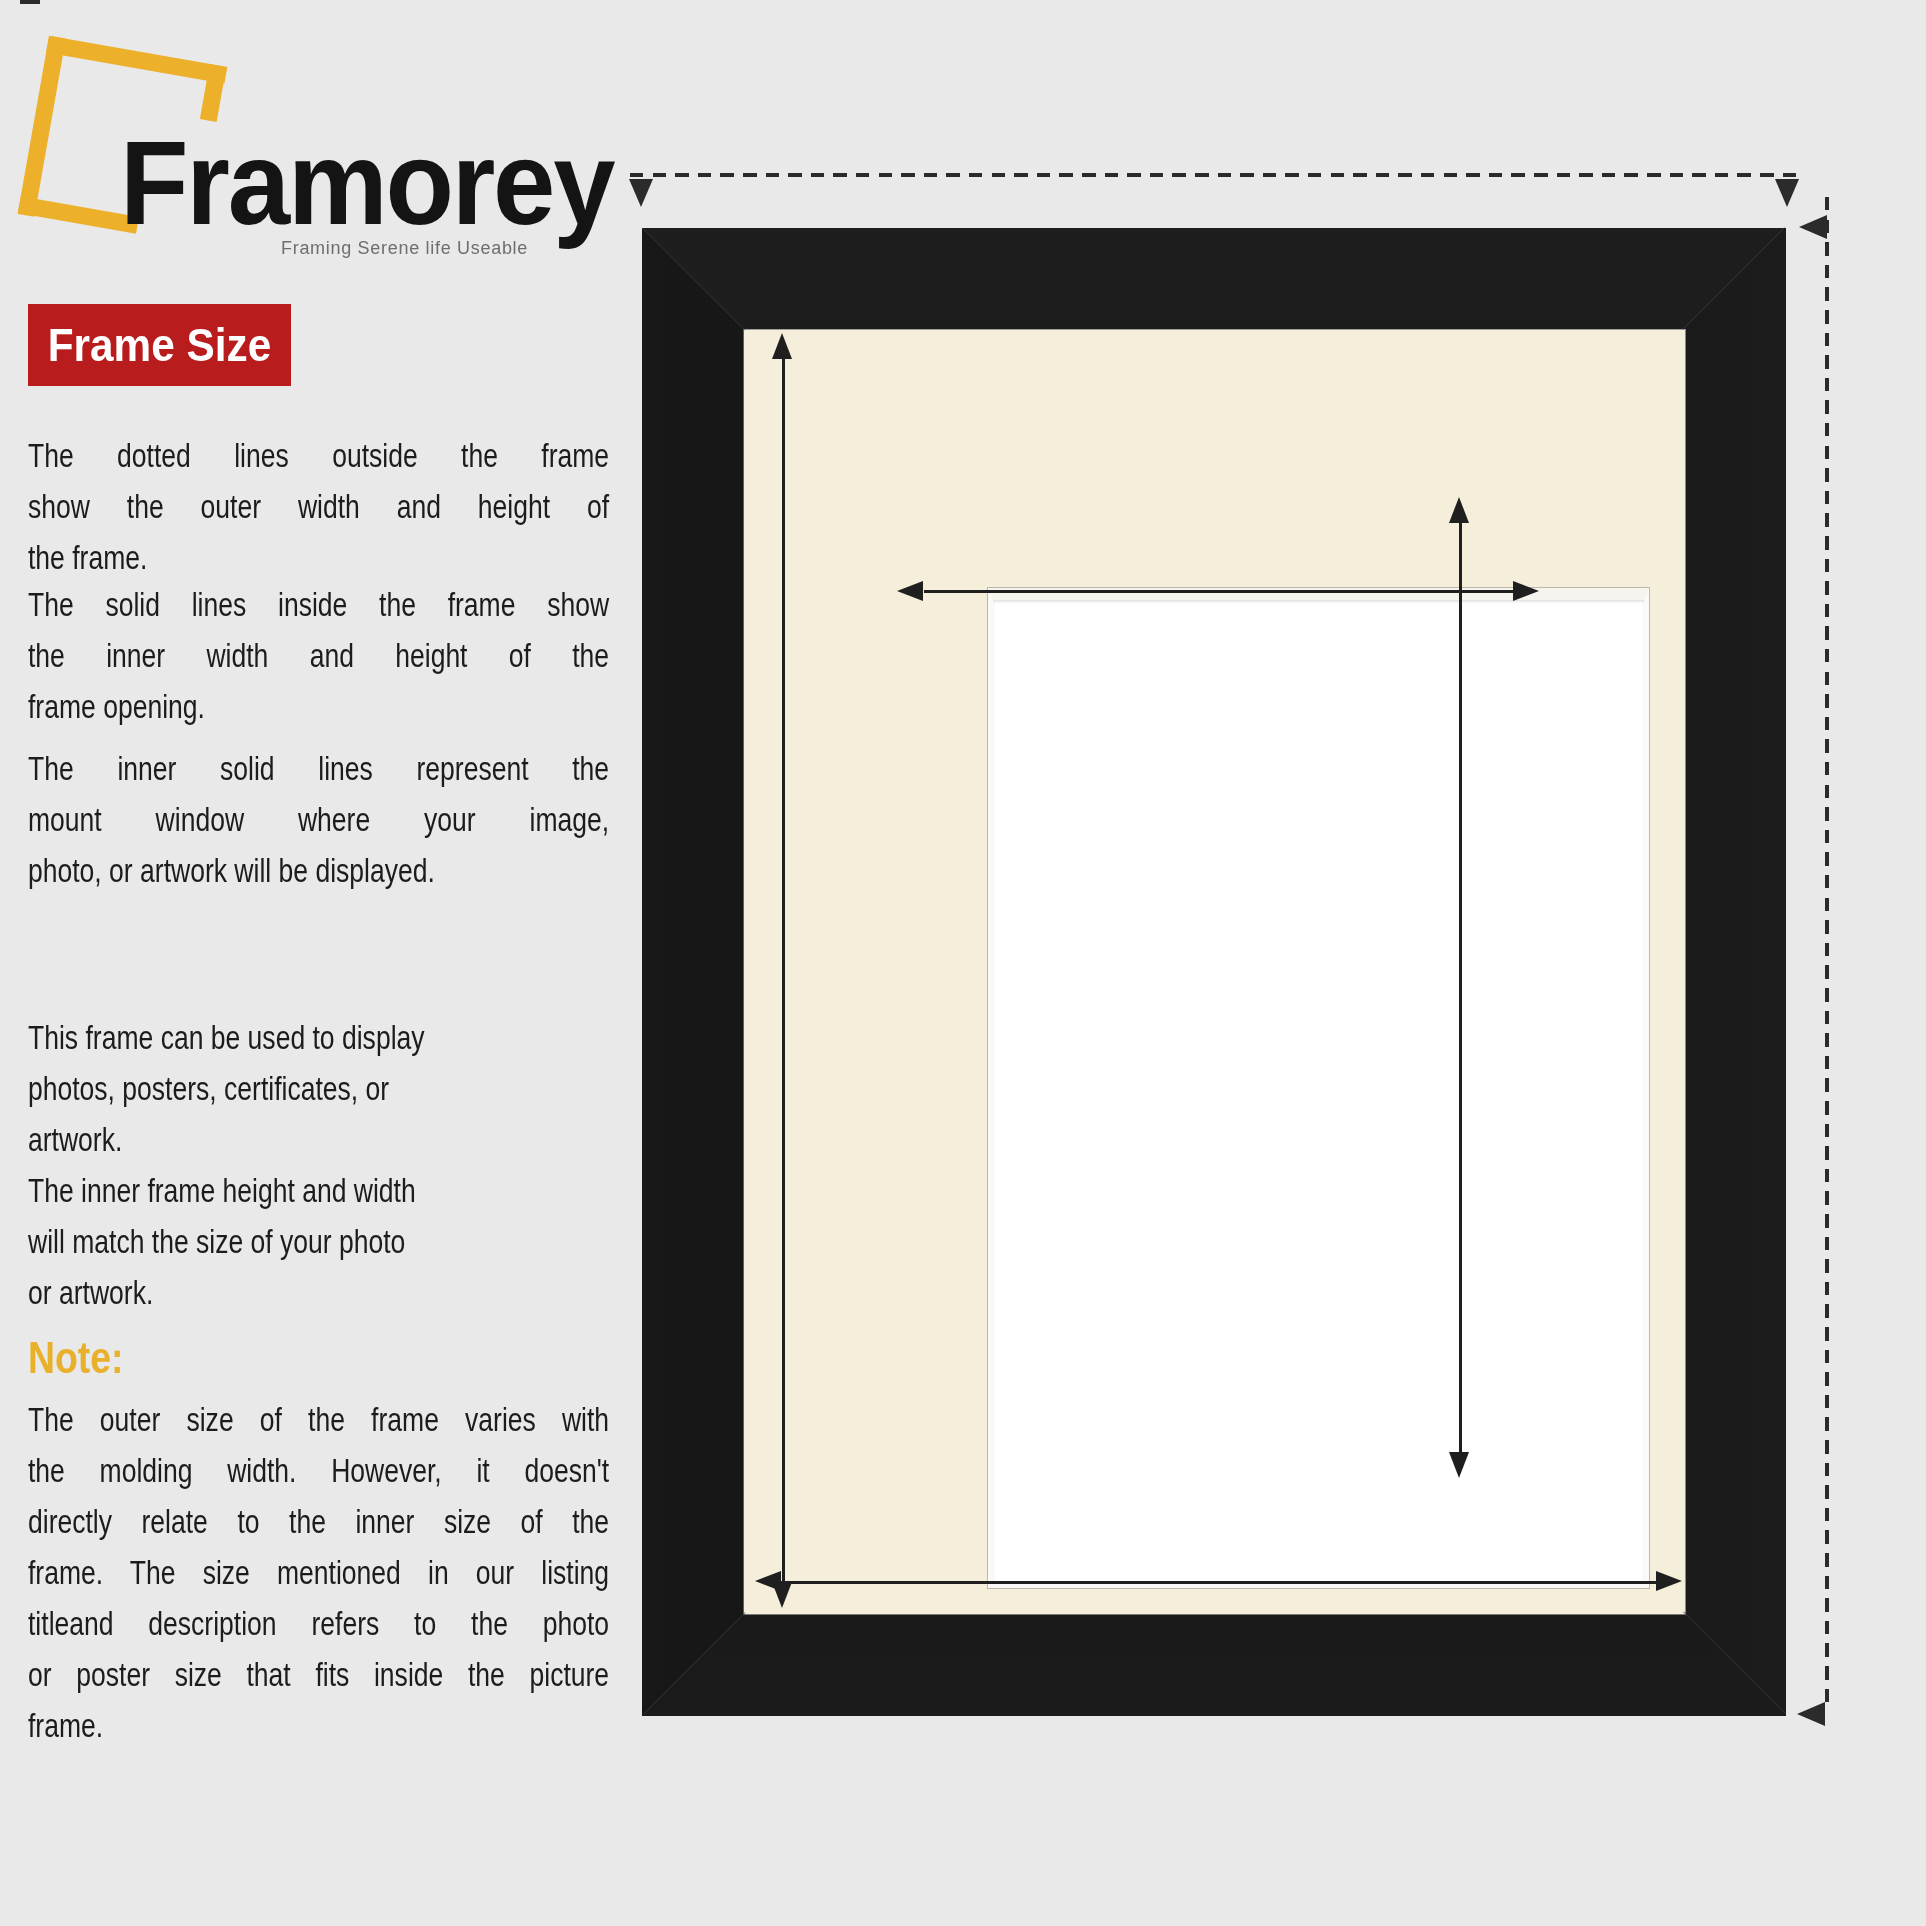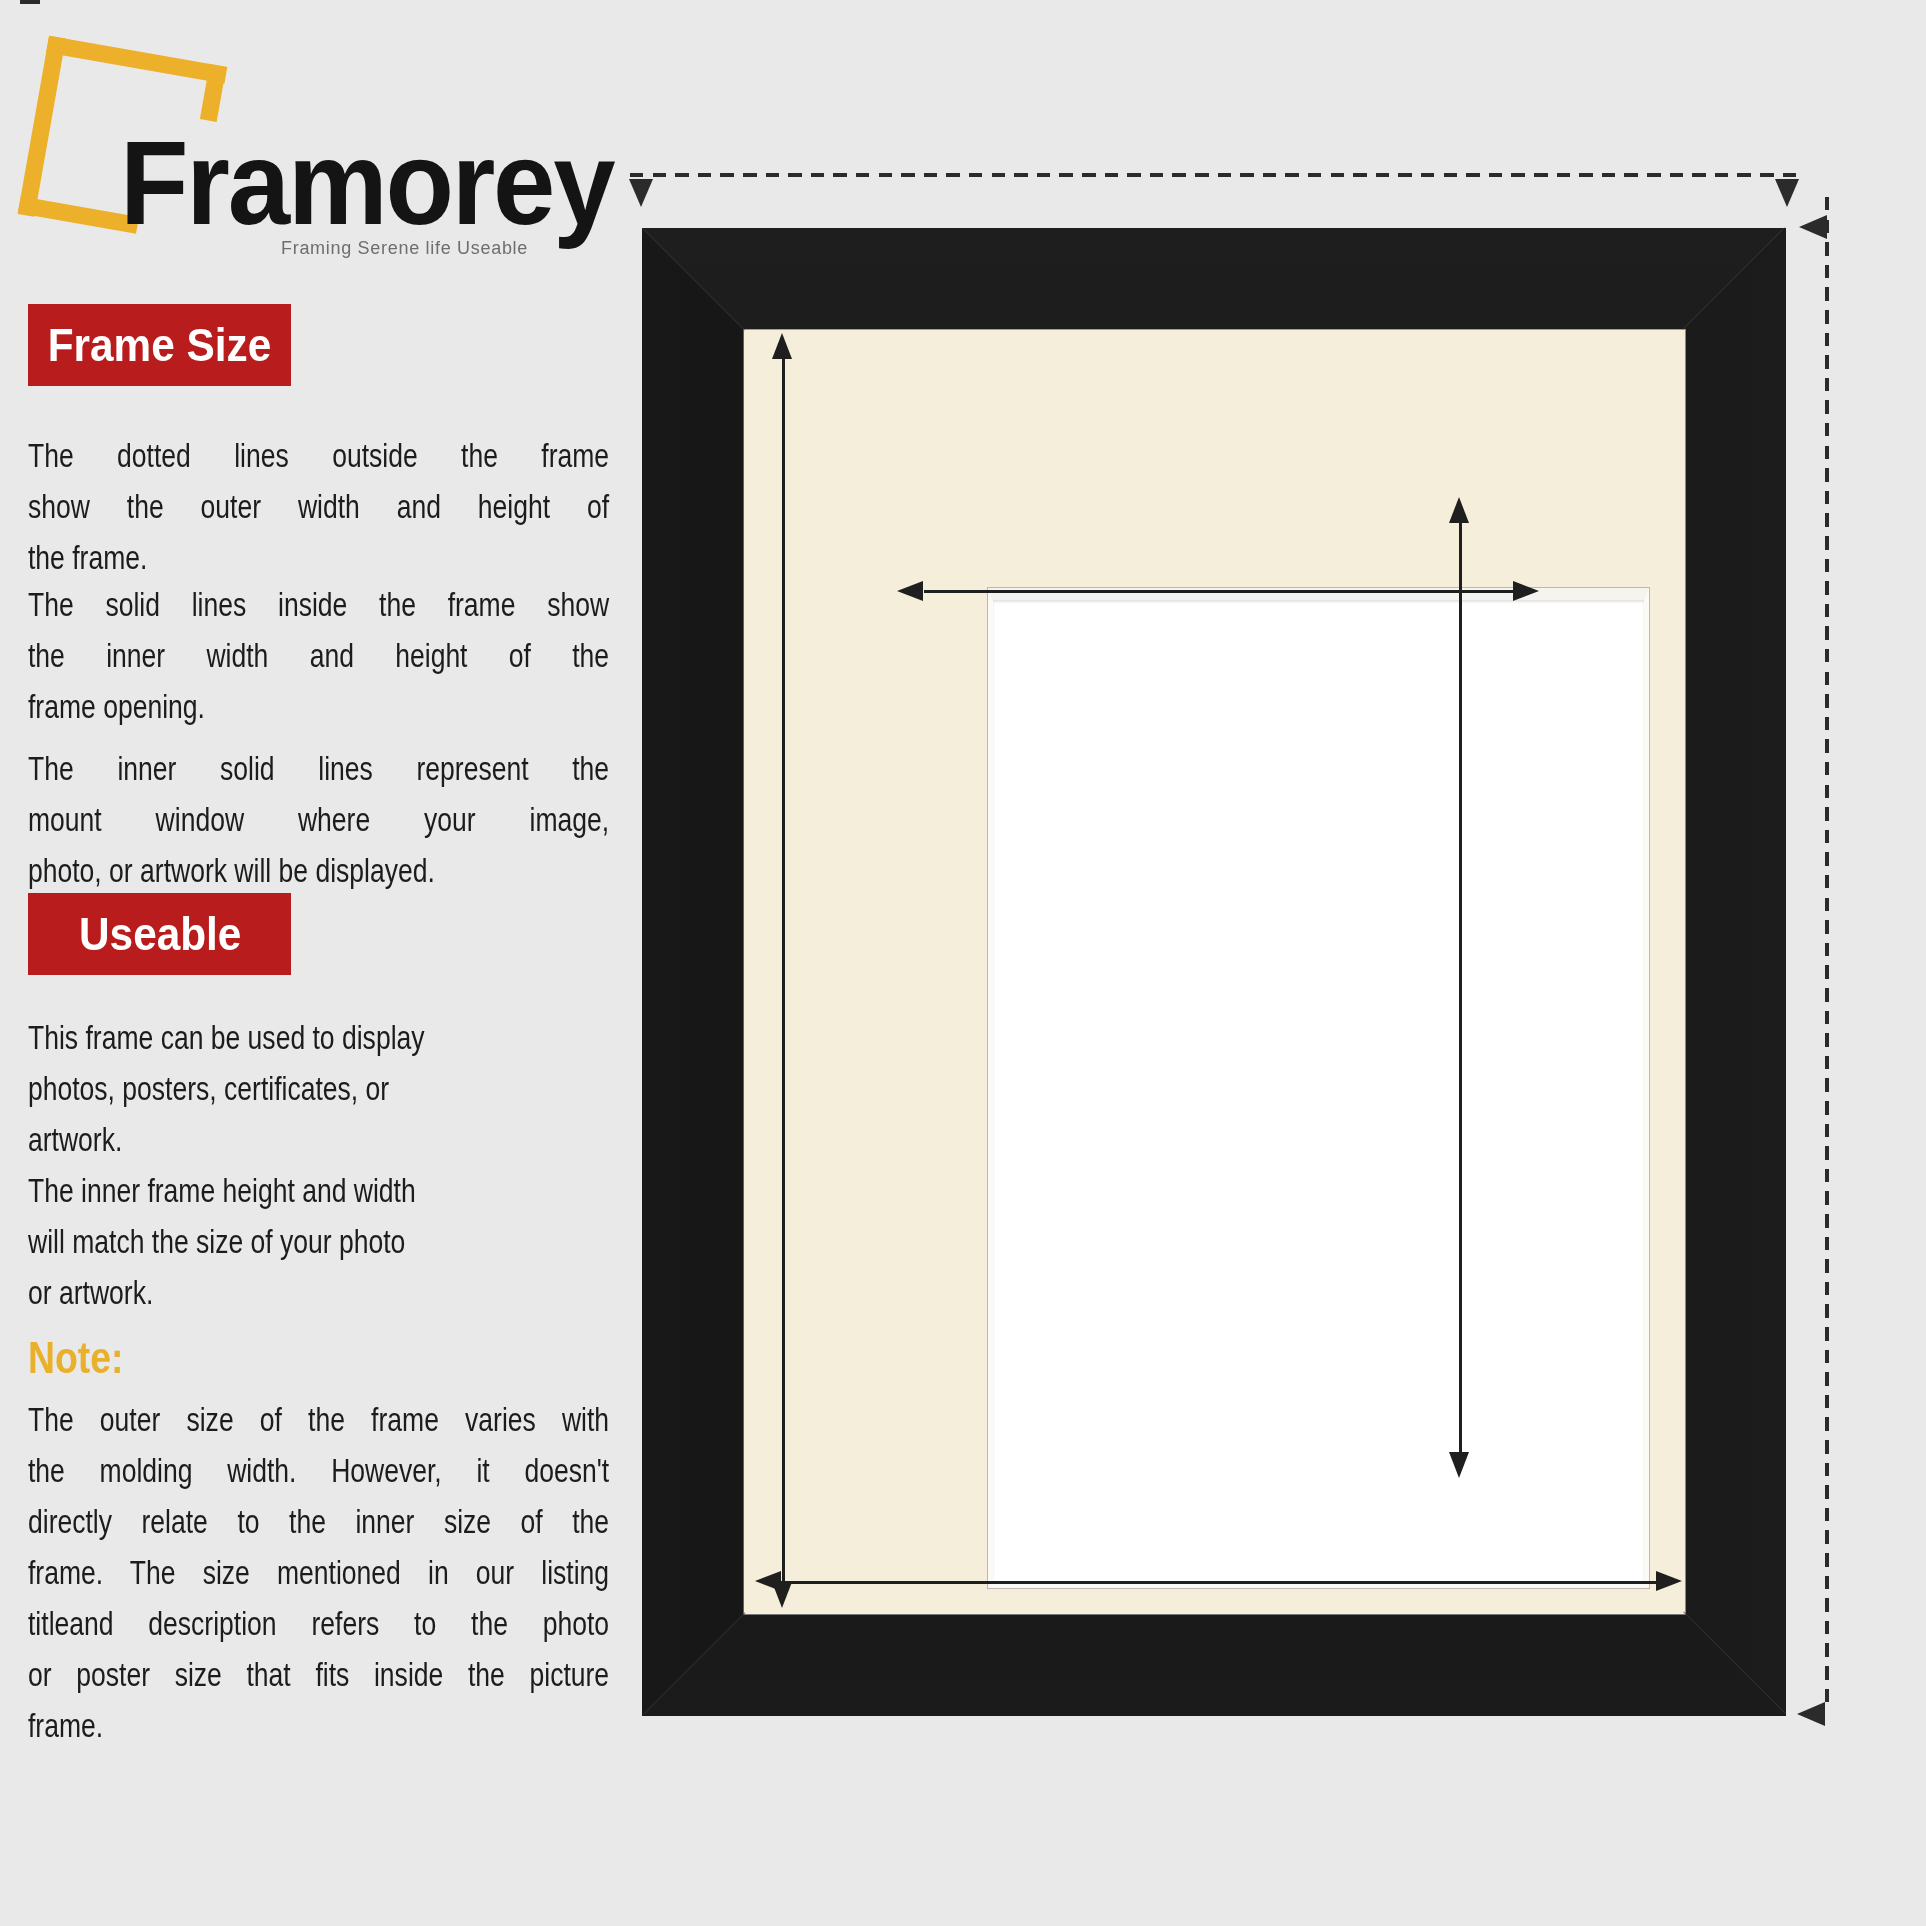--- a/index.html
+++ b/index.html
@@ -108,23 +108,20 @@
       <div class="line just">The solid lines inside the frame show</div>
       <div class="line just">the inner width and height of the</div>
       <div class="line">frame opening.</div>
     </div>
   <div class="para" id="p3">
       <div class="line just">The inner solid lines represent the</div>
       <div class="line just">mount window where your image,</div>
       <div class="line">photo, or artwork will be displayed.</div>
     </div>
 
-  <div class="badge" id="badge-useable">
-    <span>Useable</span>
-  </div>
 
   <div class="para" id="p4">
       <div class="line">This frame can be used to display</div>
       <div class="line">photos, posters, certificates, or</div>
       <div class="line">artwork.</div>
       <div class="line">The inner frame height and width</div>
       <div class="line">will match the size of your photo</div>
       <div class="line">or artwork.</div>
     </div>
 

